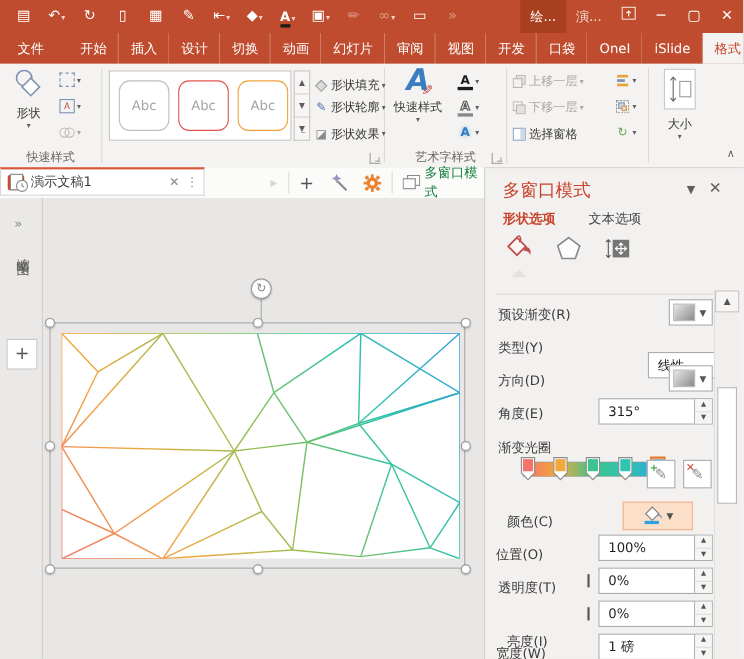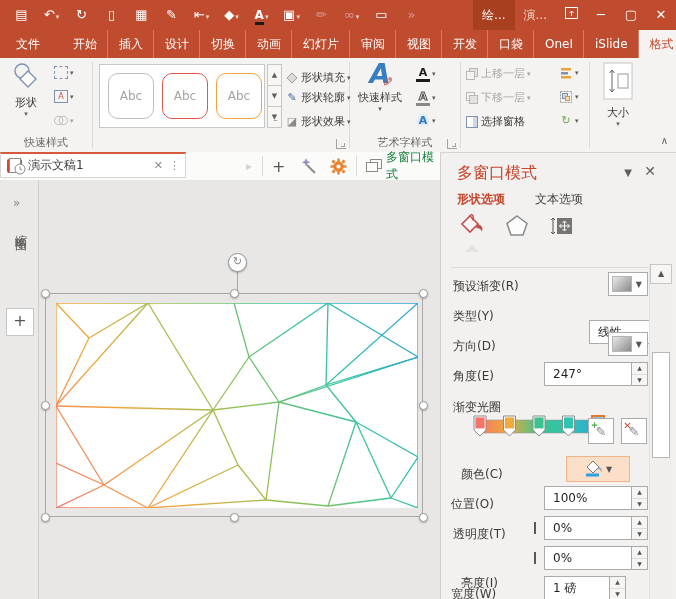--- a/index.html
+++ b/index.html
@@ -474,21 +474,21 @@
       </div>
 
     <span class="plabel" style="left:12px;top:185px">方向(D)</span>
     <div class="ctrl" style="left:167px;top:179px;width:40px">
         <span class="swatchg" style="margin-left:3px"></span>
         <span class="ddar">▼</span>
       </div>
 
     <span class="plabel" style="left:12px;top:215px">角度(E)</span>
     <div class="ctrl" style="left:103px;top:209px;width:104px">
-        <span class="spinval">247°</span>
+        <span class="spinval">315°</span>
         <span class="steps">
           <span>▲</span>
           <span>▼</span>
         </span>
       </div>
 
     <span class="plabel" style="left:12px;top:246px">渐变光圈</span>
     <div id="stops-holder" style="position:absolute;left:31px;top:260px"><svg width="134" height="30" viewBox="0 0 134 30">
           <defs>
             <linearGradient id="stopg" x1="0" y1="0" x2="1" y2="0">
@@ -557,21 +557,21 @@
     <span class="slidertick" style="left:93px;top:399px"></span>
     <div class="ctrl" style="left:103px;top:393px;width:104px">
         <span class="spinval">0%</span>
         <span class="steps">
           <span>▲</span>
           <span>▼</span>
         </span>
       </div>
 
     <span class="plabel" style="left:10px;top:433px">宽度(W)</span>
-    <div class="ctrl" style="left:103px;top:423px;width:82px">
+    <div class="ctrl" style="left:103px;top:423px;width:104px">
         <span class="spinval">1 磅</span>
         <span class="steps">
           <span>▲</span>
           <span>▼</span>
         </span>
       </div>
 
     <div class="scrolltrack"></div>
     <div class="scrollup">▲</div>
     <div class="scrollthumb"></div>

